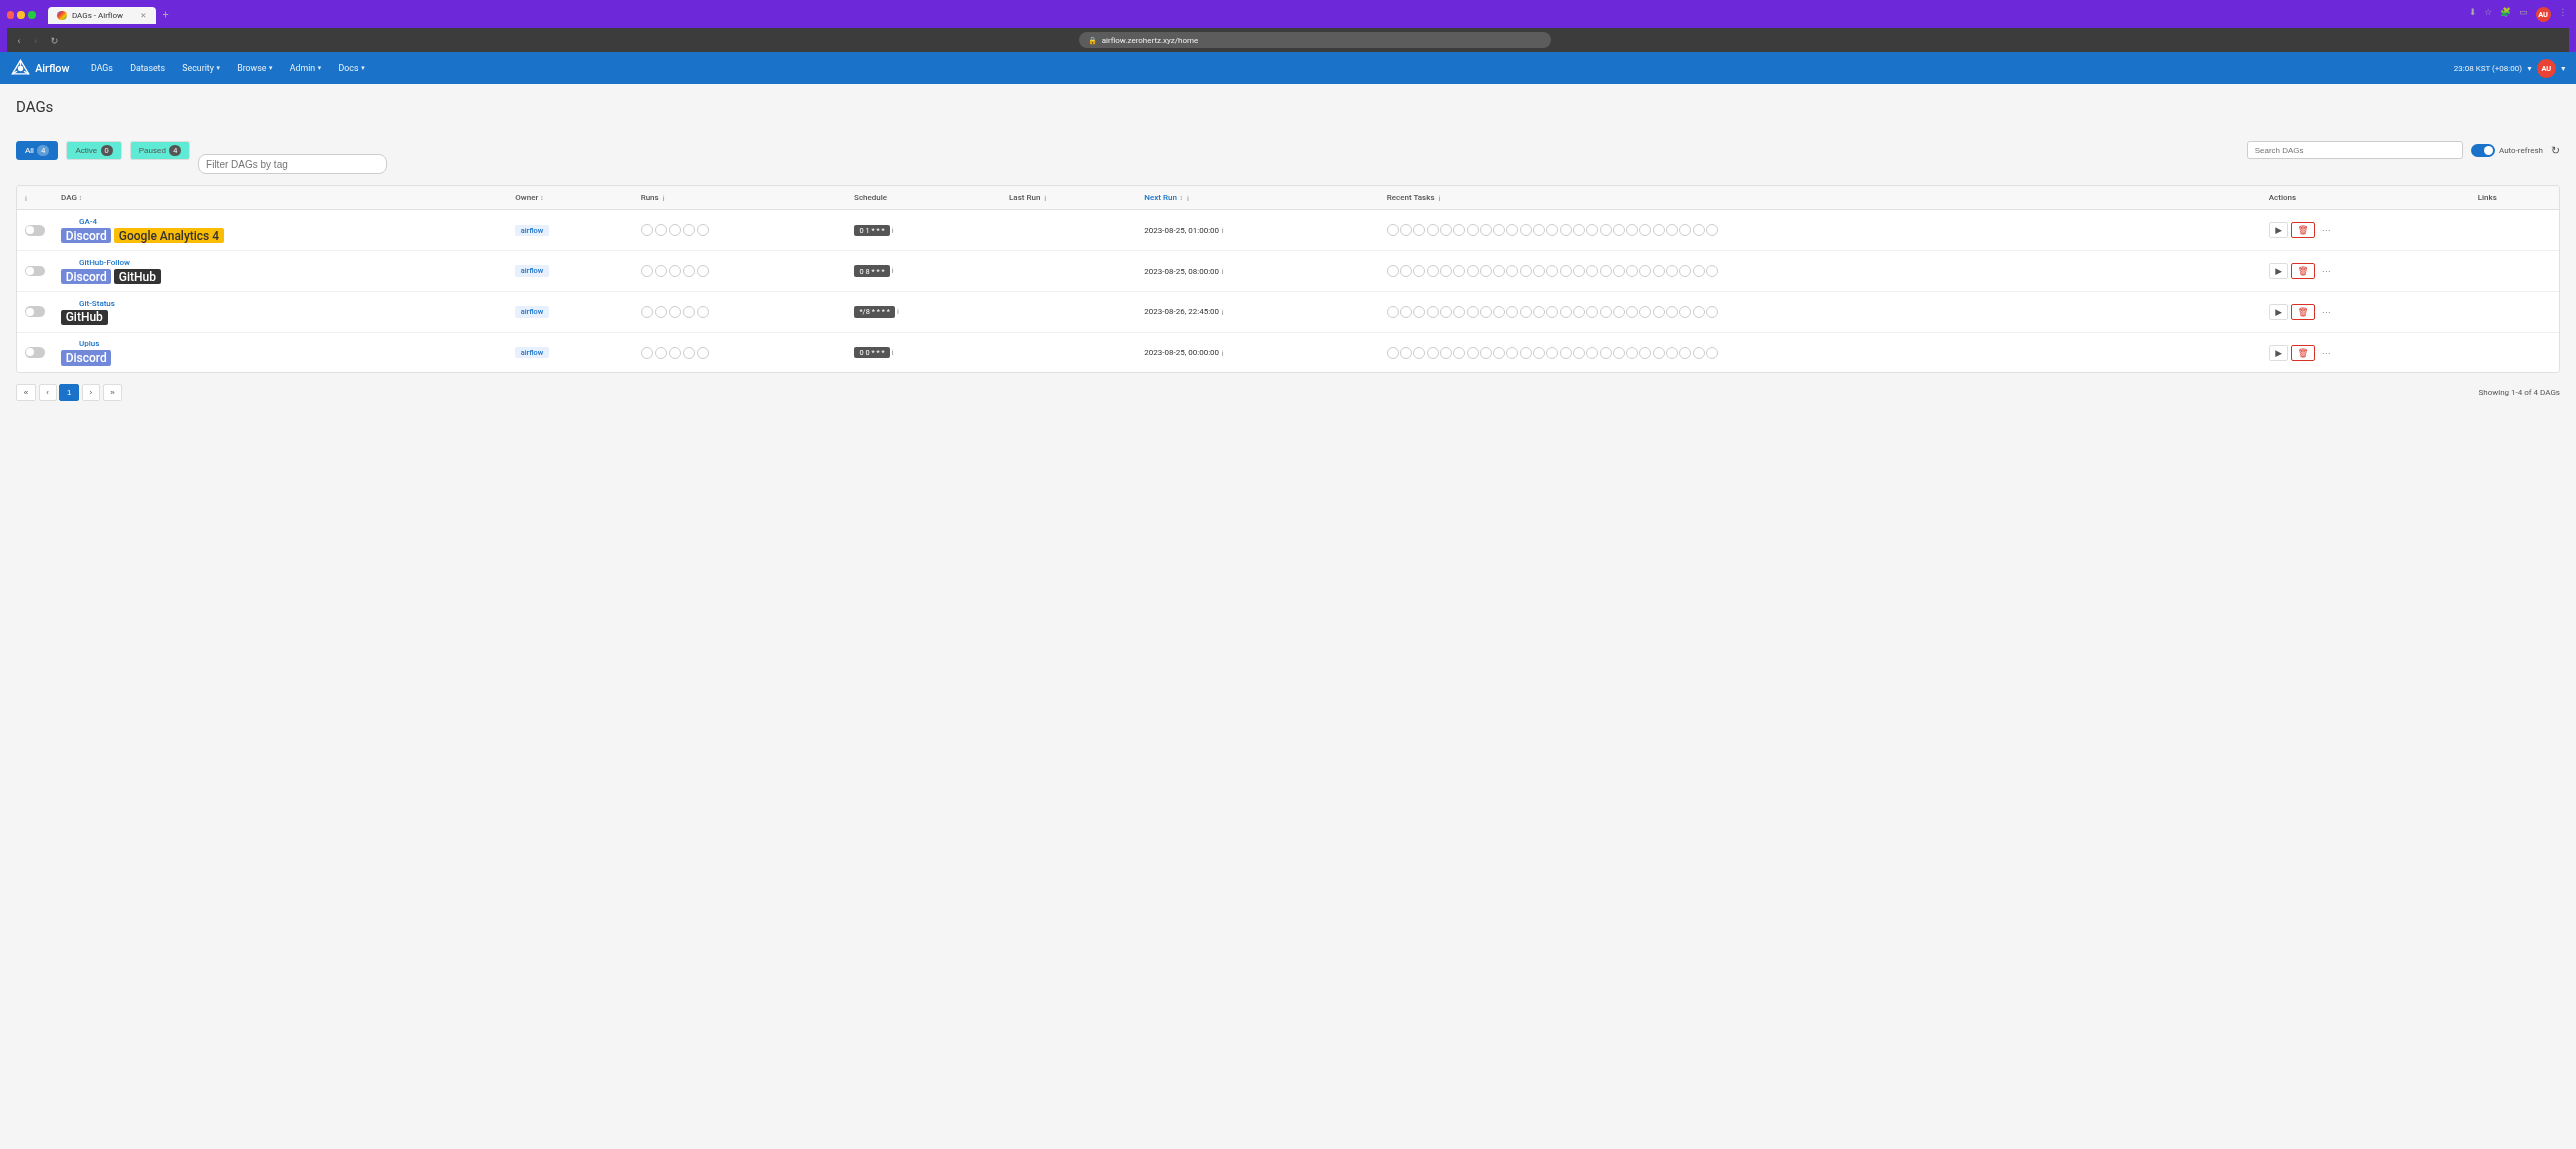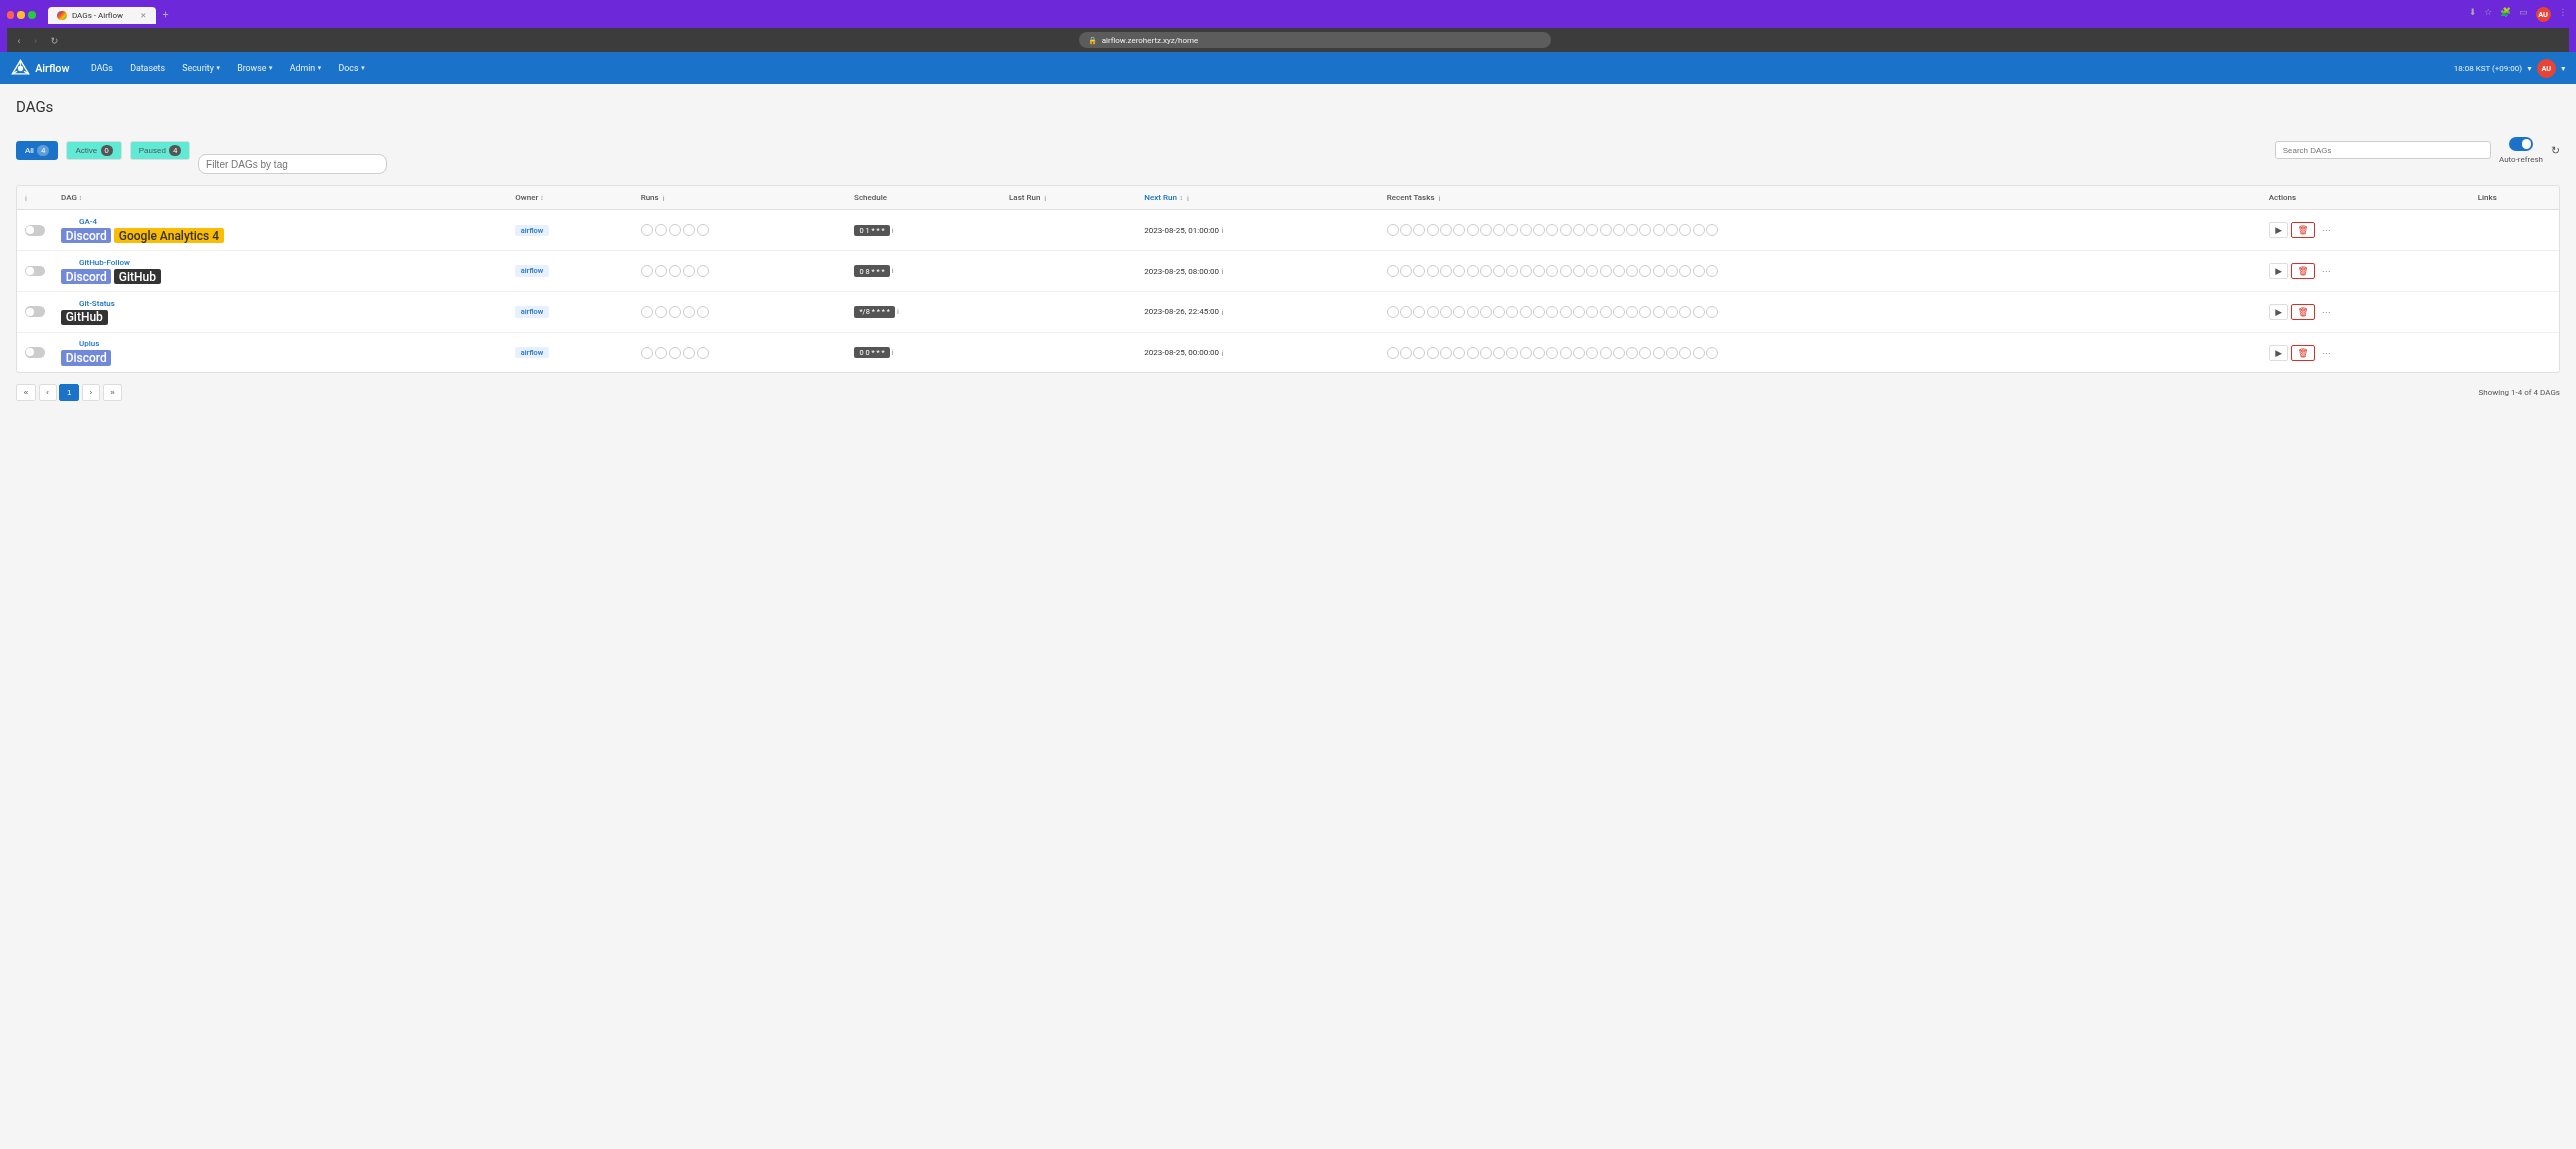--- a/index.html
+++ b/index.html
@@ -50,21 +50,21 @@
     
     .filters-row { display: flex; align-items: center; gap: 8px; margin-bottom: 10.8px; }
     .filter-btn { padding: 3.4px 8px; border: 0.7px solid #ddd; border-radius: 2.7px; background: #5eead4; cursor: pointer; font-size: 8px; color: #555; display: flex; align-items: center; gap: 3.4px; }
     .filter-btn.active { background: #1a73c8; color: white; border-color: #1a73c8; }
     .filter-badge { background: #555; color: white; border-radius: 6.7px; padding: 0.7px 4px; font-size: 7.4px; }
     .filter-btn.active .filter-badge { background: rgba(255,255,255,0.3); }
     .filter-tags-input { flex: 0 0 189px; }
     .filter-tags-input input { width: 100%; padding: 3.4px 6.7px; border: 0.7px solid #ccc; border-radius: 8px; font-size: 10px; color: #555; margin-top: 28px; }
     .search-input-wrap { flex: 0 0 216px; margin-left: auto; }
     .search-input-wrap input { width: 100%; padding: 3.4px 6.7px; border: 0.7px solid #ccc; border-radius: 2.7px; font-size: 8px; }
-    .auto-refresh-wrap { display: flex; align-items: center; gap: 4px; color: #555; font-size: 8px; flex-direction: column; }
+    .auto-refresh-wrap { display: flex; align-items: center; gap: 4px; color: #555; font-size: 8px; }
     .toggle-switch { position: relative; width: 24px; height: 13.5px; }
     .toggle-switch input { opacity: 0; width: 0; height: 0; }
     .toggle-slider { position: absolute; top: 0; left: 0; right: 0; bottom: 0; background: #1a73c8; border-radius: 13.5px; cursor: pointer; }
     .toggle-slider:before { content: ''; position: absolute; width: 9.4px; height: 9.4px; border-radius: 50%; background: white; top: 2px; right: 2px; }
     .refresh-btn { color: #555; cursor: pointer; font-size: 10.8px; }
 
     
     .table-container { background: white; border-radius: 2.7px; border: 0.7px solid #e0e0e0; overflow: hidden; }
     table { width: 100%; border-collapse: collapse; }
     thead { background: #f8f8f8; }
@@ -175,21 +175,21 @@
     </div>
     <div class="nav-links">
       <span class="nav-link">DAGs</span>
       <span class="nav-link">Datasets</span>
       <span class="nav-link">Security <span class="arrow">▾</span></span>
       <span class="nav-link">Browse <span class="arrow">▾</span></span>
       <span class="nav-link">Admin <span class="arrow">▾</span></span>
       <span class="nav-link">Docs <span class="arrow">▾</span></span>
     </div>
     <div class="nav-right">
-      <span>18:08 KST (+09:00)</span>
+      <span>23:08 KST (+08:00)</span>
       <span>▾</span>
       <div class="nav-avatar">AU</div>
       <span>▾</span>
     </div>
   </nav>
 
   <div class="main">
     <h1 class="page-title">DAGs</h1>
 
     <div class="filters-row">

